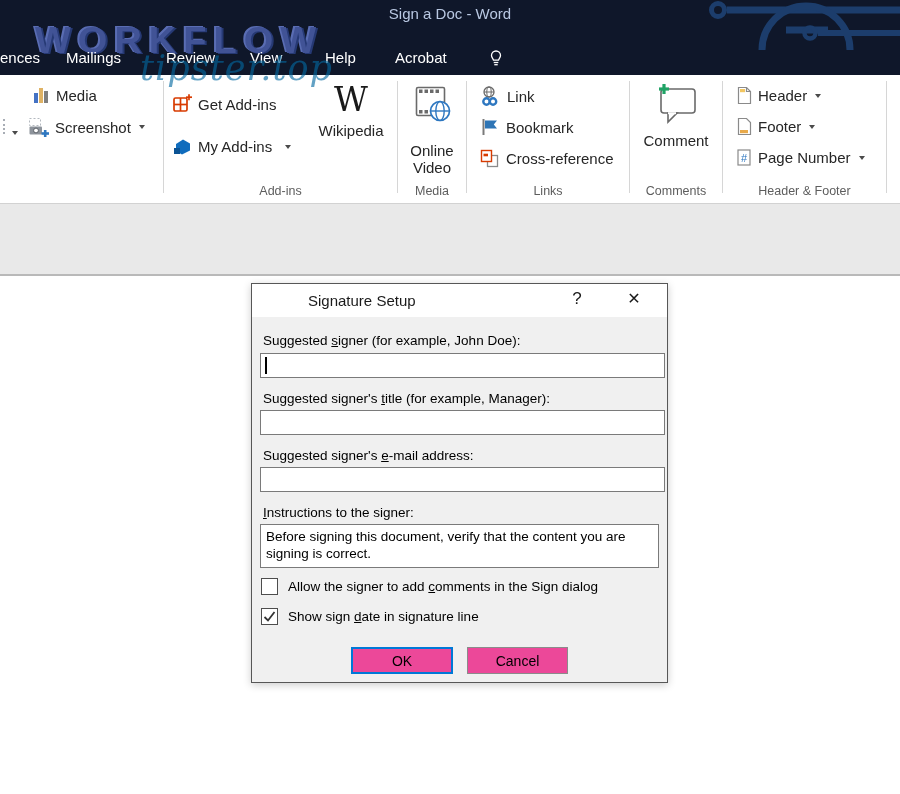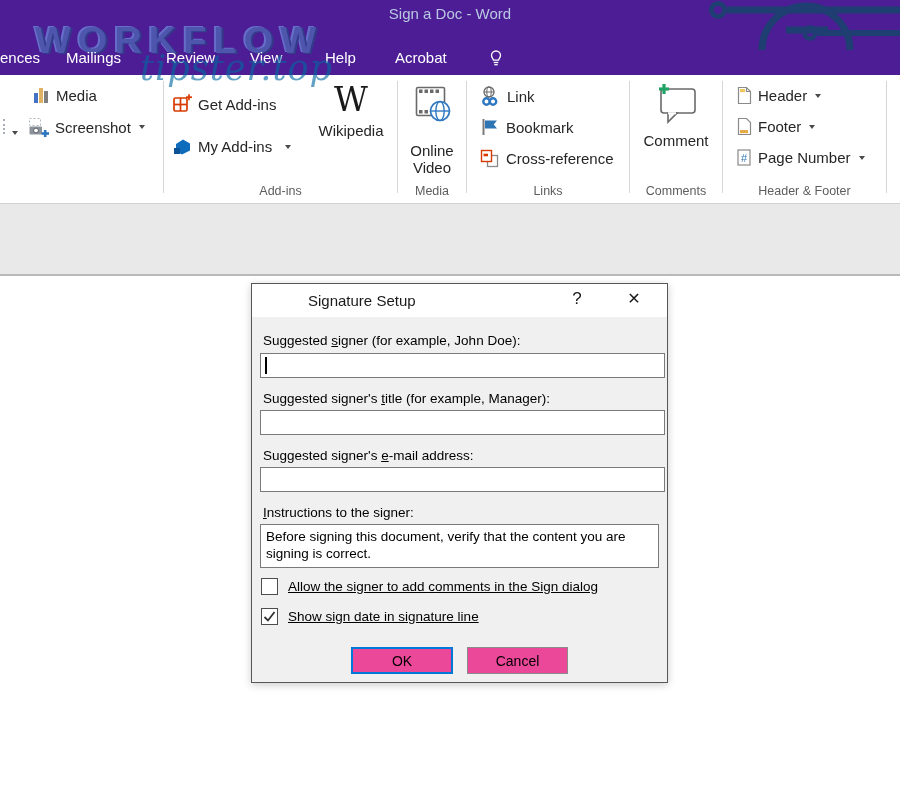--- a/index.html
+++ b/index.html
@@ -1,21 +1,21 @@
 <!DOCTYPE html>
 <html><head>
 <meta charset="utf-8">
 <style>
   html,body{margin:0;padding:0;}
   body{width:900px;height:794px;position:relative;overflow:hidden;
        font-family:"Liberation Sans",sans-serif;background:#fff;}
   .abs{position:absolute;}
 
   
-  .blue-header{left:0;top:0;width:900px;height:75px;background:#4c1d95;z-index:0;}
+  .blue-header{left:0;top:0;width:900px;height:75px;background:#0f172a;z-index:0;}
   .window-title{left:0;right:0;top:5px;text-align:center;color:#b9c8e2;font-size:15px;z-index:2;}
   .deco-svg{right:0;top:0;z-index:1;opacity:.95;}
   .tab-row{left:0;top:41px;width:900px;height:34px;z-index:2;}
   .tab{position:absolute;top:0;height:34px;line-height:34px;color:#fff;font-size:15px;cursor:default;}
   .tellme{position:absolute;top:0;height:34px;display:flex;align-items:center;gap:9px;color:#fff;font-size:15px;font-weight:700;}
 
   
   .wm-workflow{left:35px;top:20px;z-index:1;font-size:38px;font-weight:700;letter-spacing:7px;
      color:#4e63b2;opacity:.8;transform:scaleY(.95);
      text-shadow:2px 1px 0 #2c4287,-2px -1px 0 #6d83d6;}
@@ -49,21 +49,21 @@
   .accel{text-decoration:underline;}
   .dlg-input{position:absolute;left:8px;width:395px;height:23px;border:1px solid #7a7a7a;background:#fff;
              font-family:"Liberation Sans",sans-serif;font-size:13.5px;padding:0 4px;box-sizing:content-box;}
   .caret{position:absolute;left:13px;width:1.5px;height:17px;background:#000;}
   .dlg-textarea{position:absolute;left:8px;top:240px;width:387px;height:36px;border:1px solid #7a7a7a;background:#fff;
              font-family:"Liberation Sans",sans-serif;font-size:13.5px;line-height:17px;padding:3px 5px;resize:none;overflow:hidden;}
   .cb-row{position:absolute;left:9px;display:flex;align-items:flex-start;gap:10px;cursor:default;}
   .cb-box{width:15px;height:15px;border:1px solid #4d4d4d;background:#fff;position:relative;flex:none;}
   .cb-box svg{position:absolute;left:0;top:0;display:none;}
   .cb-box.checked svg{display:block;}
-  .cb-text{line-height:17px;white-space:nowrap;text-decoration:underline;}
+  .cb-text{line-height:17px;white-space:nowrap;}
   .dlg-btn{position:absolute;top:363px;height:27px;font-family:"Liberation Sans",sans-serif;font-size:14px;color:#000;
            background:#ec4899;cursor:default;}
   .btn-ok{left:99px;width:102px;border:2px solid #0078d7;}
   .btn-cancel{left:215px;width:101px;border:1px solid #8b8b8b;}
 </style>
 </head>
 <body>
 
 <div class="abs blue-header">
   <svg class="abs deco-svg" width="200" height="75" viewBox="0 0 200 75">

